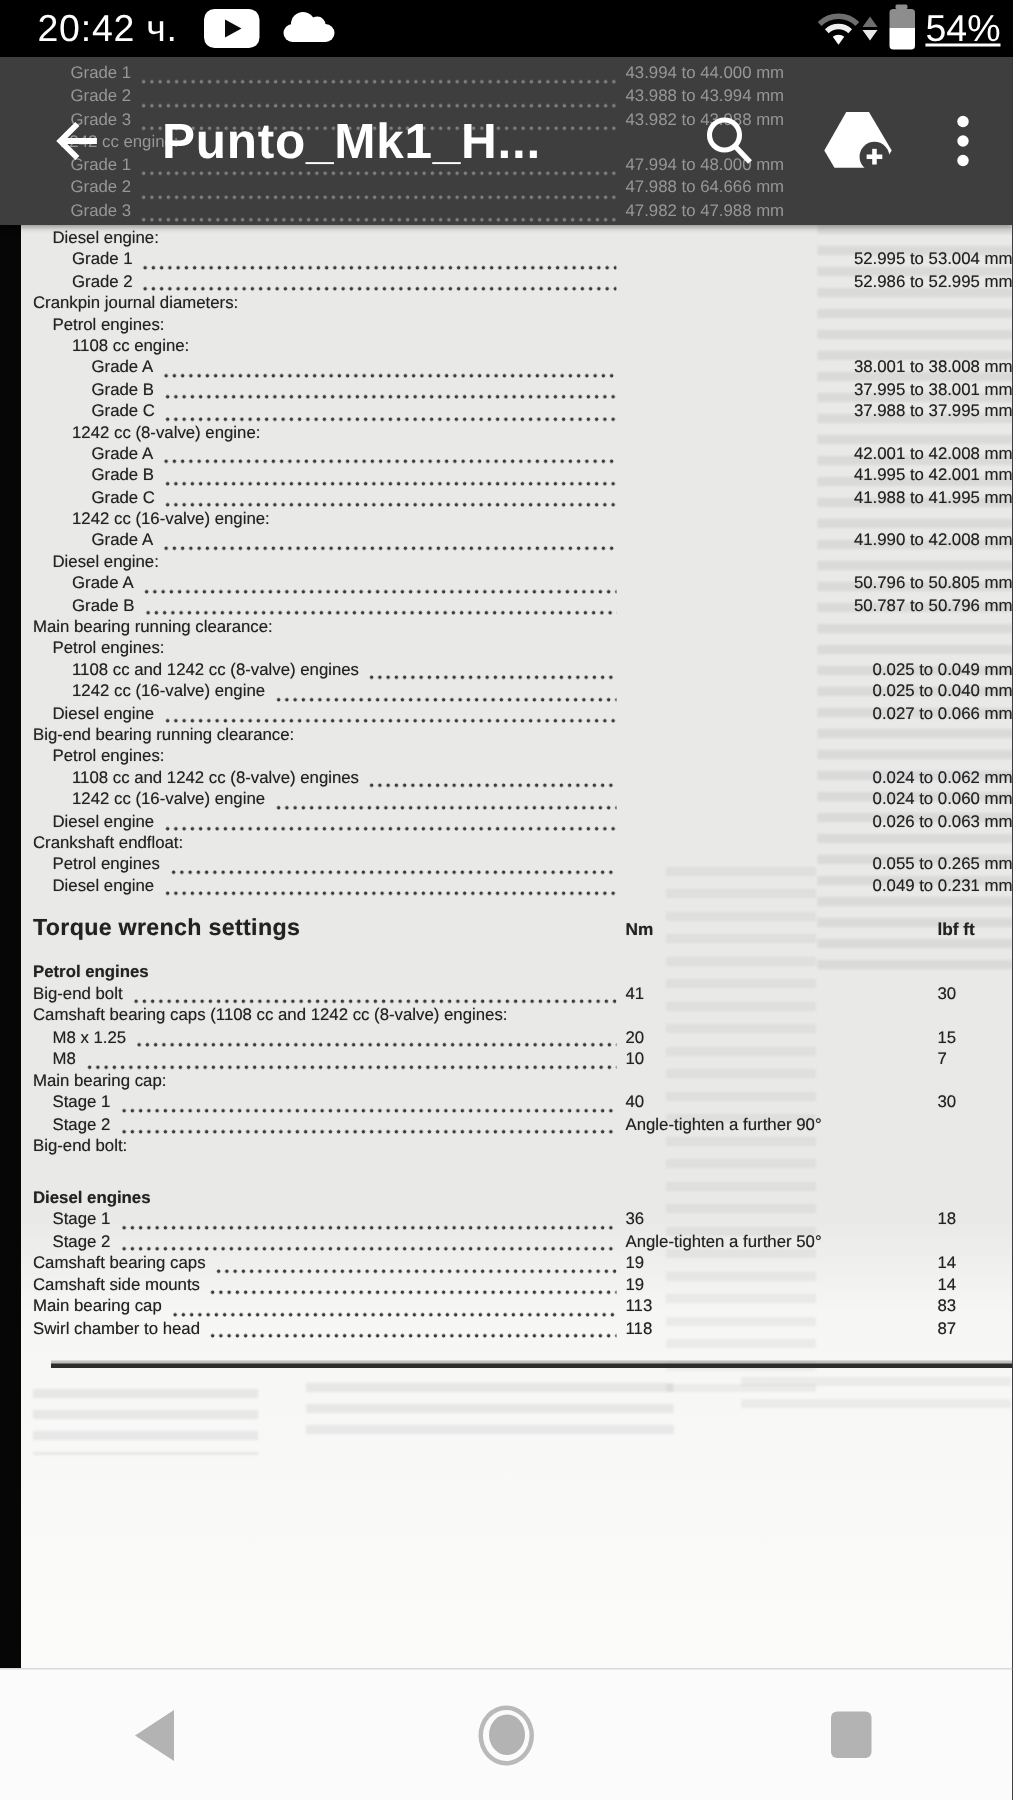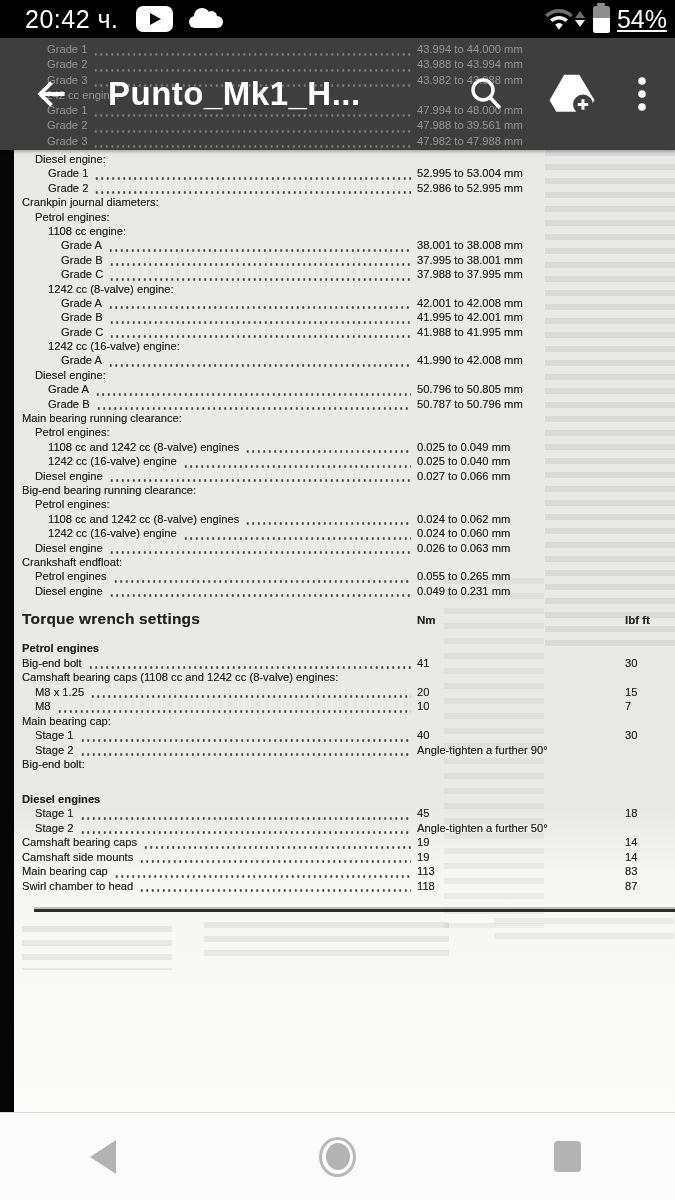--- a/index.html
+++ b/index.html
@@ -34,21 +34,21 @@
     background:linear-gradient(#e9e9e7 0 72%, #f6f6f4 78%, #fbfbfa 100%); }
 
   .doc-text { position:absolute; inset:0; padding:114px 0 0 8px; color:#222;
     font-size:11.2px; text-shadow:0 0 .5px rgba(30,30,30,.5); }
 
   .row { display:flex; align-items:flex-end; line-height:14.4px; height:14.4px; white-space:nowrap; }
   .row .lbl { flex:none; }
   .row .leader { flex:1; height:10px; margin:0 6px 1px 6px;
     background-image:radial-gradient(circle, #3c3c3c 1px, transparent 1.4px);
     background-size:5.5px 3px; background-repeat:repeat-x; background-position:left bottom; }
-  .row .val { flex:none; width:258px; }
+  .row .val { flex:none; width:258px;text-align:right; }
 
   
   .t-head { display:flex; margin-top:12px; margin-bottom:13px; align-items:baseline; }
   .t-title { flex:none; width:395px; font-size:15.5px; font-weight:bold; letter-spacing:.2px; }
   .t-nm-h { flex:none; width:208px; font-weight:bold; font-size:11.5px; }
   .t-lbf-h { flex:none; font-weight:bold; font-size:11.5px; }
   .trow { display:flex; align-items:flex-end; line-height:14.5px; height:14.5px; white-space:nowrap; }
   .trow .lbl { flex:none; }
   .trow .leader { flex:1; height:10px; margin:0 6px 1px 6px;
     background-image:radial-gradient(circle, #3c3c3c 1px, transparent 1.4px);
@@ -330,21 +330,21 @@
     <span class="lbl">Big-end bolt:</span>
 
   </div>
           <div class="trow b gap noleader" style="padding-left: 0px;">
     <span class="lbl">Diesel engines</span>
 
   </div>
           <div class="trow" style="padding-left: 13px;">
     <span class="lbl">Stage 1</span>
     <span class="leader"></span>
-    <span class="nm">45</span>
+    <span class="nm">36</span>
     <span class="lbf">18</span>
   </div>
           <div class="trow" style="padding-left: 13px;">
     <span class="lbl">Stage 2</span>
     <span class="leader"></span>
     <span class="nm">Angle-tighten a further 50°</span>
     <span class="lbf"></span>
   </div>
           <div class="trow" style="padding-left: 0px;">
     <span class="lbl">Camshaft bearing caps</span>
@@ -398,21 +398,21 @@
 
   </div>
         <div class="grow" style="padding-left: 7px;">
     <span class="lbl">Grade 1</span>
     <span class="leader"></span>
     <span class="val">47.994 to 48.000 mm</span>
   </div>
         <div class="grow" style="padding-left: 7px;">
     <span class="lbl">Grade 2</span>
     <span class="leader"></span>
-    <span class="val">47.988 to 39.561 mm</span>
+    <span class="val">47.988 to 64.666 mm</span>
   </div>
         <div class="grow" style="padding-left: 7px;">
     <span class="lbl">Grade 3</span>
     <span class="leader"></span>
     <span class="val">47.982 to 47.988 mm</span>
   </div>
       </div>
     <div class="toolbar">
       <span class="tb-back">
         <svg viewBox="0 0 30 30" width="34" height="34">

